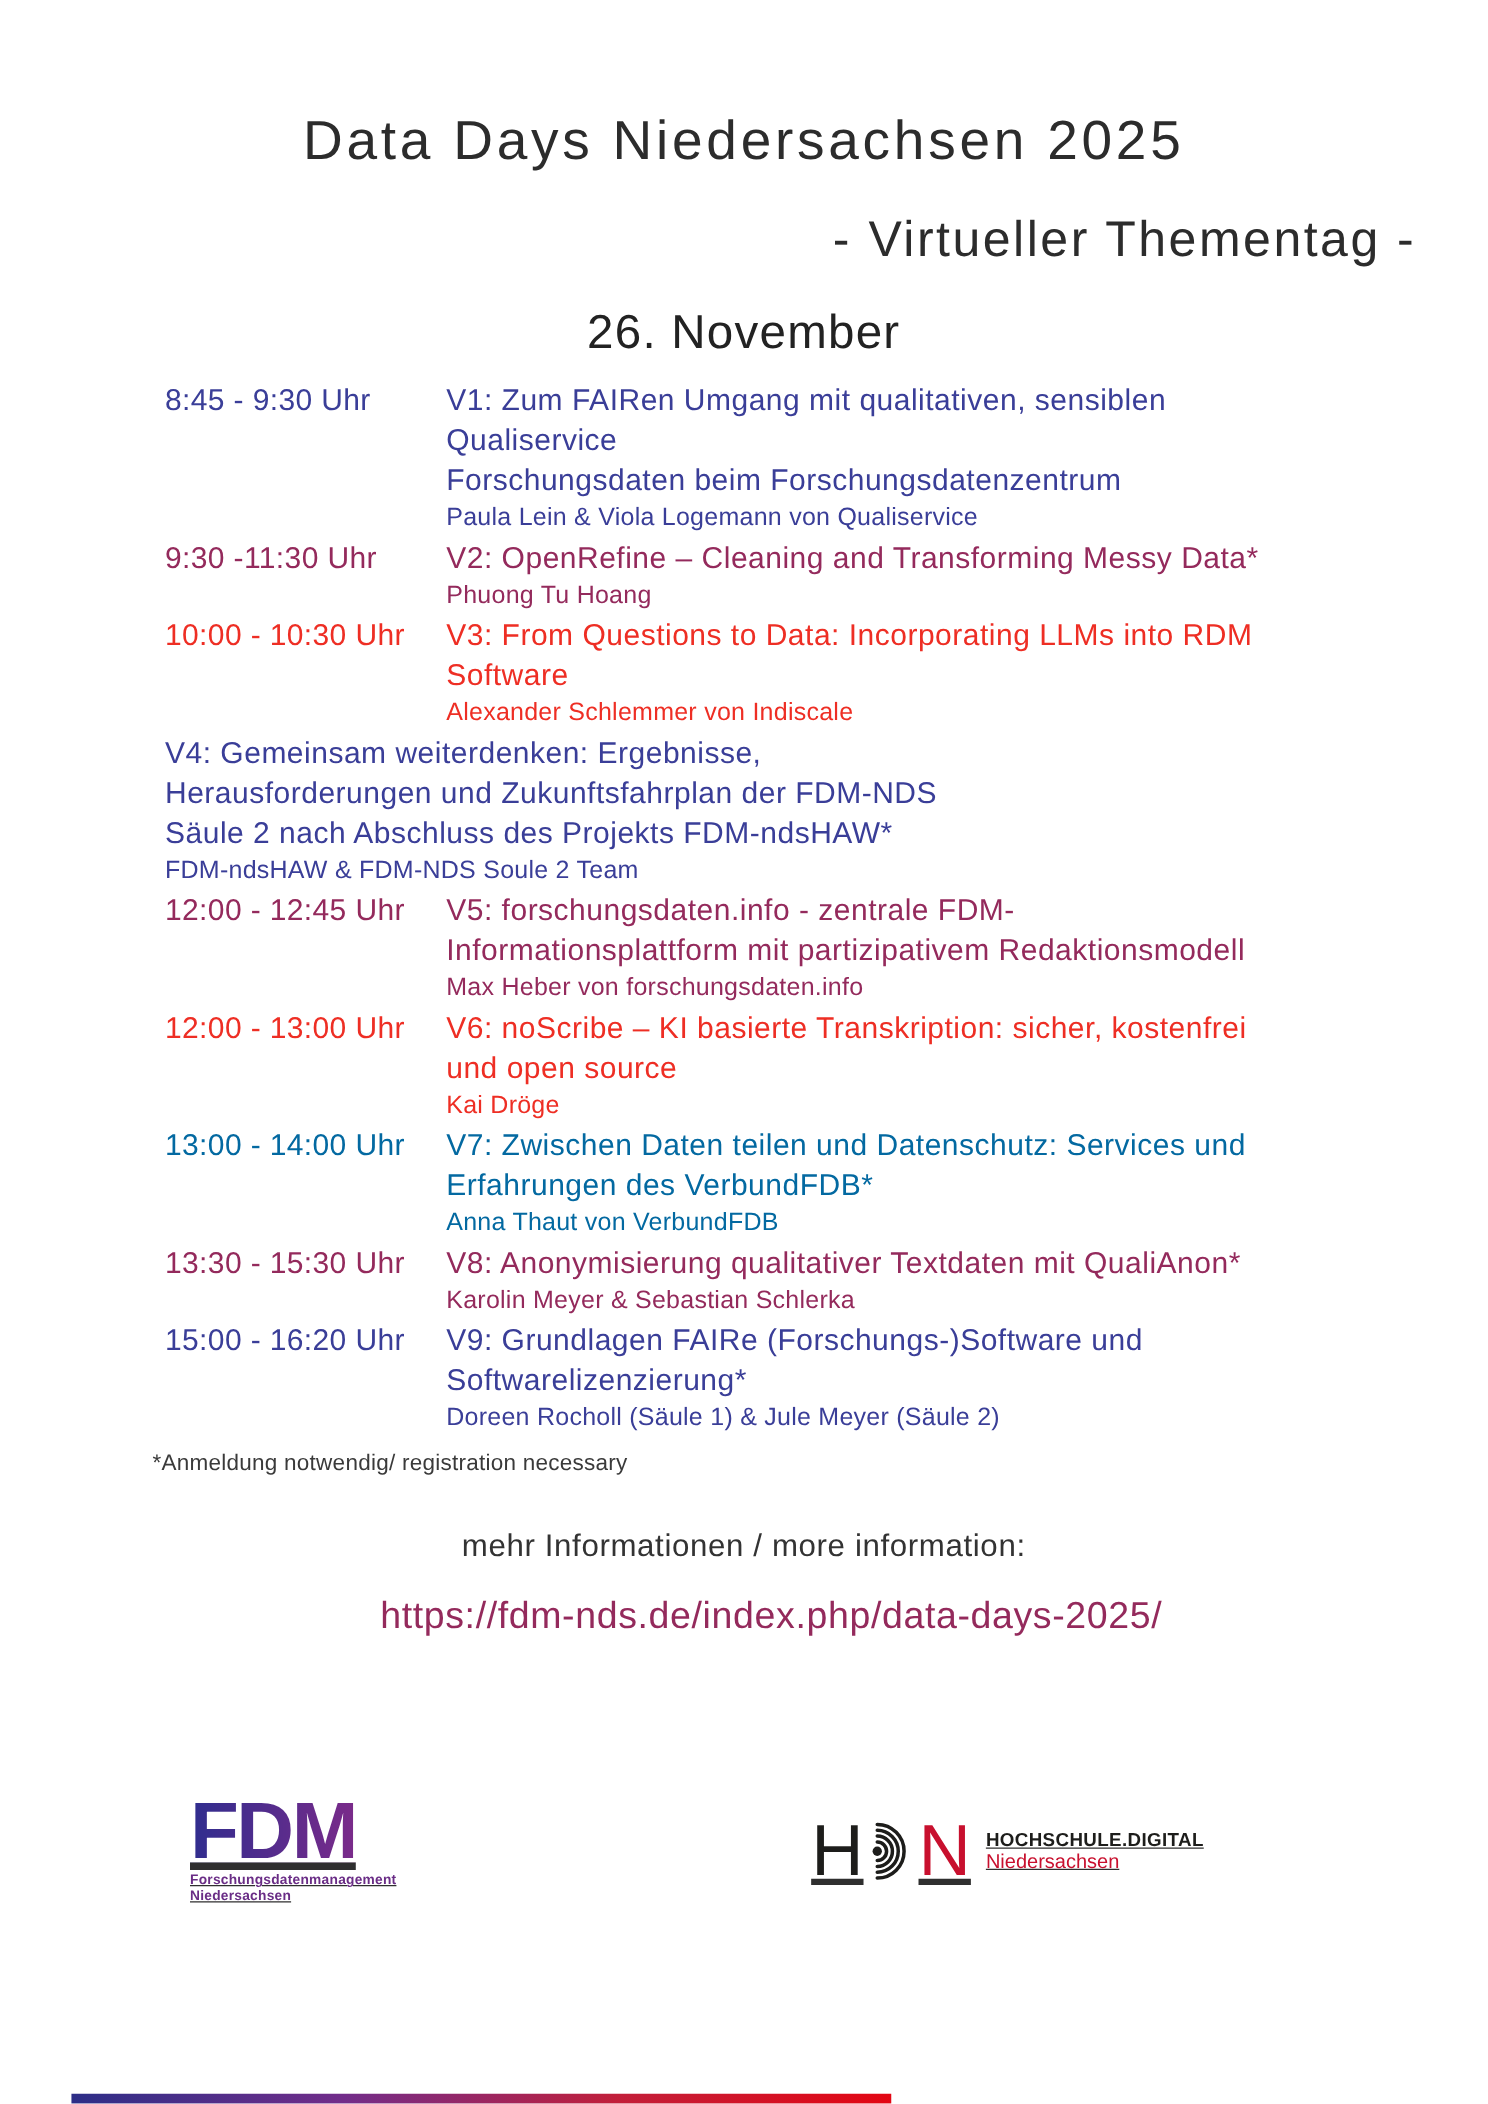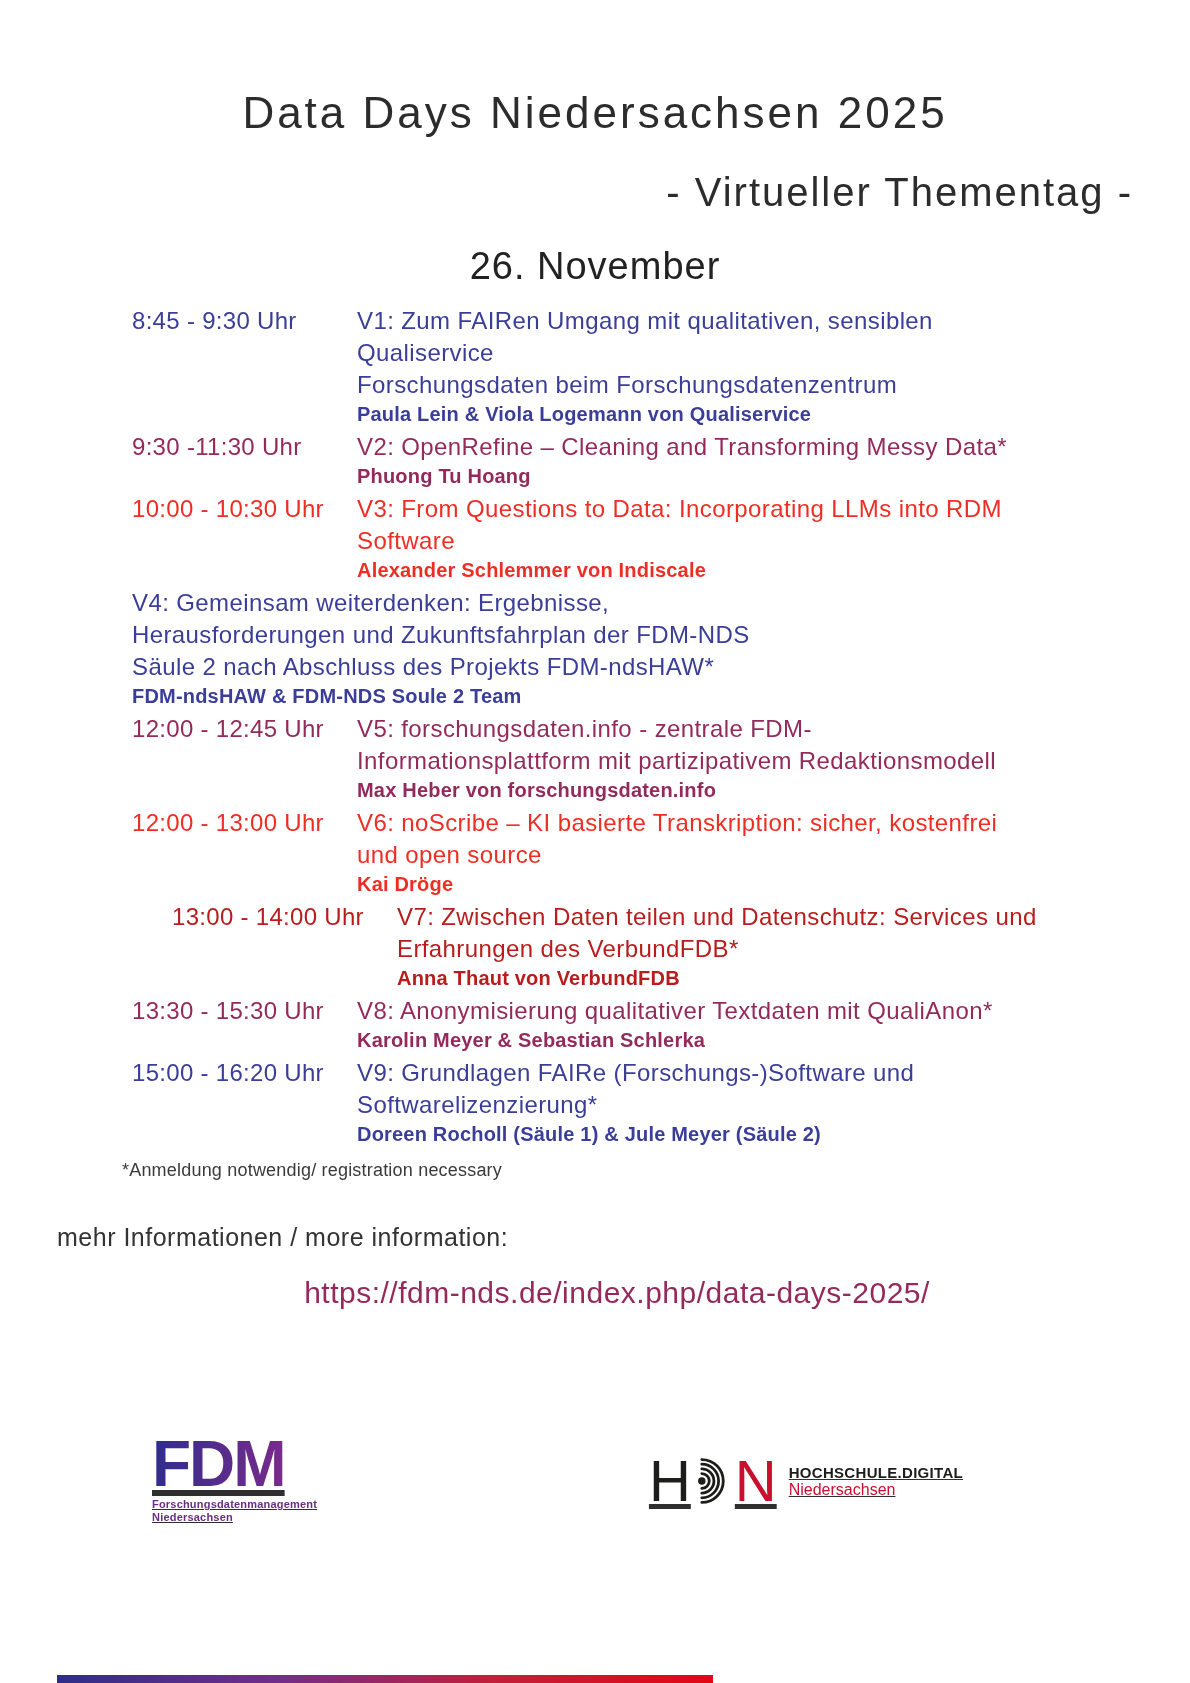--- a/index.html
+++ b/index.html
@@ -9,24 +9,24 @@
     font-family:"Liberation Sans", sans-serif; color:#2f2f2f;
   }
   .title   { margin:0; padding-top:88px; text-align:center; font-size:44px; font-weight:400; letter-spacing:3px; color:#2c2c2c; }
   .subtitle{ margin-top:32px; text-align:right; font-size:40px; font-weight:400; letter-spacing:2px; color:#2c2c2c; }
   .eventdate { margin-top:30px; text-align:center; font-size:38px; font-weight:400; letter-spacing:1px; color:#222222; }
 
   .schedule { margin:17px 60px 0 75px; }
   .session  { display:grid; grid-template-columns:225px 1fr; margin-bottom:4px; }
   .session-time { font-size:24px; line-height:32px; letter-spacing:0.3px; white-space:nowrap; }
   .session-title div { font-size:24px; line-height:32px; letter-spacing:0.4px; white-space:nowrap; }
-  .session-speaker { font-size:20px; line-height:26px; letter-spacing:0.2px; white-space:nowrap;font-weight:bold; }
+  .session-speaker { font-size:20px; line-height:26px; letter-spacing:0.2px; white-space:nowrap; }
 
   .footnote { margin:13px 0 0 65px; font-size:18px; letter-spacing:0.2px; color:#3a3a3a; }
-  .more-info { margin-top:42px; font-size:25px; letter-spacing:0.5px; color:#333333; }
+  .more-info { margin-top:42px; text-align:center; font-size:25px; letter-spacing:0.5px; color:#333333; }
   .info-url { display:block; margin-top:24px; text-align:center; font-size:30px; letter-spacing:0.5px; text-decoration:none; }
 
   .logos { position:absolute; left:0; right:0; top:1438px; display:flex; align-items:center; justify-content:space-between; padding:0 170px 0 95px;text-decoration:underline; }
 
   
   .logo-fdm { display:flex; align-items:flex-start; }
   .fdm-text { font-size:64px; font-weight:800; line-height:0.82; letter-spacing:-2px;
               background:linear-gradient(90deg,#2f2d8e,#8d2a89);
               -webkit-background-clip:text; background-clip:text; color:transparent; }
   .fdm-tagline { margin-top:8px; font-size:11px; font-weight:700; line-height:13px; color:#6a2d86; letter-spacing:0.2px; }
@@ -119,21 +119,21 @@
       <div class="session" style="color: rgb(238, 46, 36);">
       <div class="session-time">12:00 - 13:00 Uhr</div>
       <div class="session-body">
         <div class="session-title">
             <div>V6: noScribe – KI basierte Transkription: sicher, kostenfrei</div>
             <div>und open source</div>
           </div>
         <div class="session-speaker">Kai Dröge</div>
       </div>
     </div>
-      <div class="session" style="color: #b91c1c; margin-left: 40px;">
+      <div class="session" style="color: #0369a1;">
       <div class="session-time">13:00 - 14:00 Uhr</div>
       <div class="session-body">
         <div class="session-title">
             <div>V7: Zwischen Daten teilen und Datenschutz: Services und</div>
             <div>Erfahrungen des VerbundFDB*</div>
           </div>
         <div class="session-speaker">Anna Thaut von VerbundFDB</div>
       </div>
     </div>
       <div class="session" style="color: rgb(148, 42, 92);">

